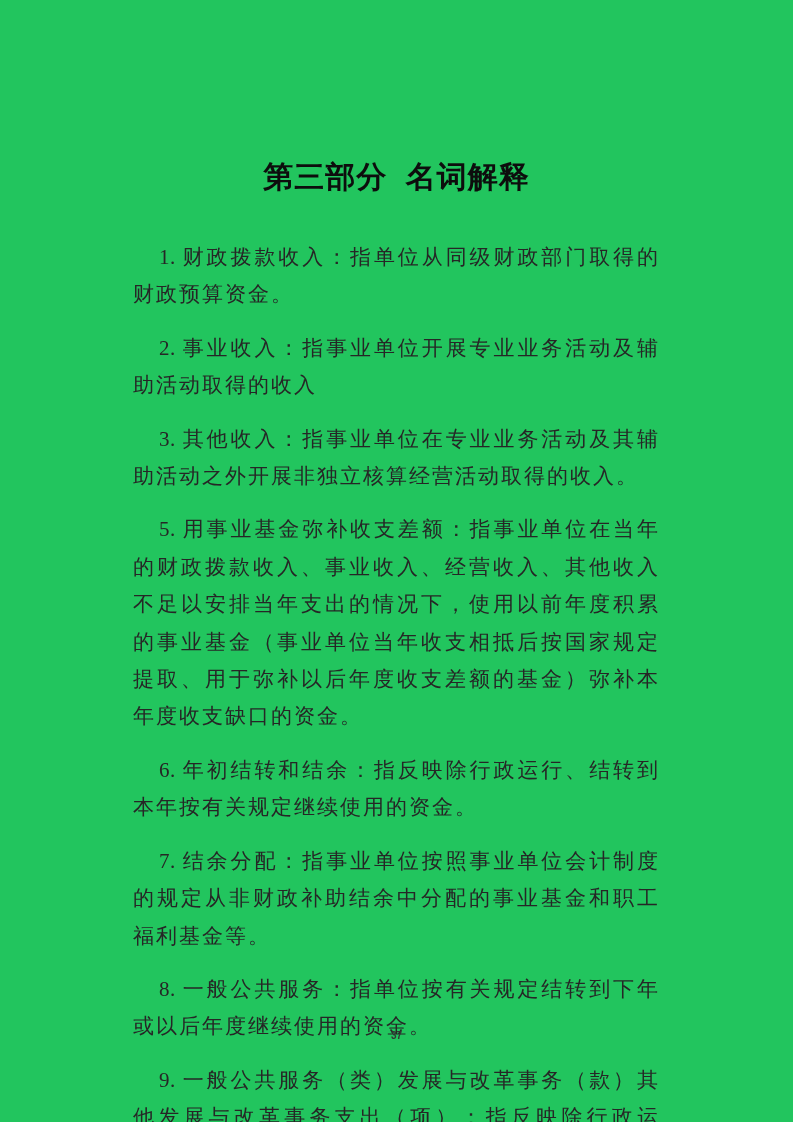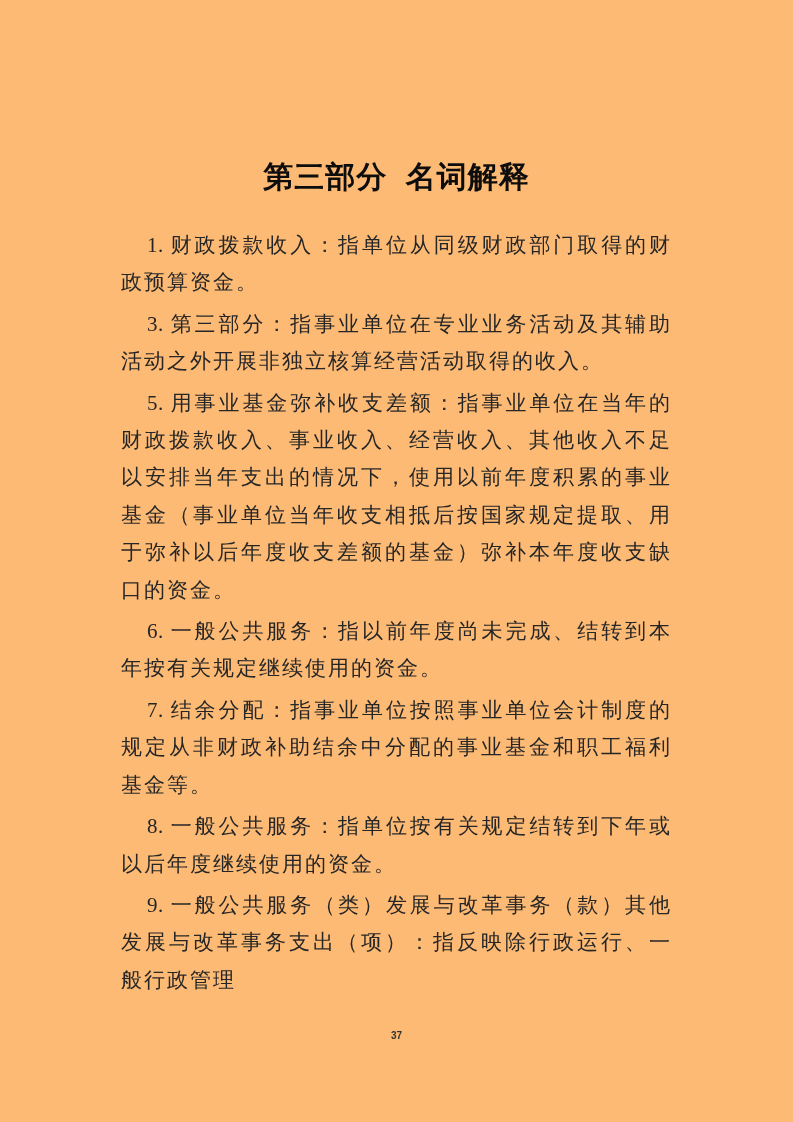--- a/index.html
+++ b/index.html
@@ -4,21 +4,21 @@
 <style>
   html, body {
     margin: 0;
     padding: 0;
     background: #ffffff;
   }
   .page {
     position: relative;
     width: 793px;
     height: 1122px;
-    background: #fdba74;
+    background: #22c55e;
     overflow: hidden;
     font-family: "Liberation Serif", serif;
   }
   .doc-title {
     position: absolute;
     top: 136px;
     left: 0;
     right: 0;
     text-align: center;
     font-family: "Liberation Sans", sans-serif;
@@ -35,21 +35,21 @@
     left: 117px;
     width: 559px;
     color: #262626;
     font-size: 21px;
     line-height: 37.4px;
     letter-spacing: 2px;
     text-align: justify;
     text-justify: inter-ideograph;
   }
   .body-text p {
-    margin: 4px;
+    margin: 16px;
     padding: 0;
     text-indent: 26px;
   }
   .g-num {
     margin-right: 6px;
     letter-spacing: 0.5px;
   }
   .page-num {
     position: absolute;
     top: 1027px;
@@ -65,23 +65,24 @@
 </style>
 </head>
 <body>
 
 <div class="page">
 
   <h1 class="doc-title">第三部分  名词解释</h1>
 
   <div class="body-text">
     <p><span class="g-num">1.</span><span>财政拨款收入：指单位从同级财政部门取得的财政预算资金。</span></p>
-    <p><span class="g-num">3.</span><span>第三部分：指事业单位在专业业务活动及其辅助活动之外开展非独立核算经营活动取得的收入。</span></p>
+    <p><span class="g-num">2.</span><span>事业收入：指事业单位开展专业业务活动及辅助活动取得的收入</span></p>
+    <p><span class="g-num">3.</span><span>其他收入：指事业单位在专业业务活动及其辅助活动之外开展非独立核算经营活动取得的收入。</span></p>
     <p><span class="g-num">5.</span><span>用事业基金弥补收支差额：指事业单位在当年的财政拨款收入、事业收入、经营收入、其他收入不足以安排当年支出的情况下，使用以前年度积累的事业基金（事业单位当年收支相抵后按国家规定提取、用于弥补以后年度收支差额的基金）弥补本年度收支缺口的资金。</span></p>
-    <p><span class="g-num">6.</span><span>一般公共服务：指以前年度尚未完成、结转到本年按有关规定继续使用的资金。</span></p>
+    <p><span class="g-num">6.</span><span>年初结转和结余：指反映除行政运行、结转到本年按有关规定继续使用的资金。</span></p>
     <p><span class="g-num">7.</span><span>结余分配：指事业单位按照事业单位会计制度的规定从非财政补助结余中分配的事业基金和职工福利基金等。</span></p>
     <p><span class="g-num">8.</span><span>一般公共服务：指单位按有关规定结转到下年或以后年度继续使用的资金。</span></p>
     <p><span class="g-num">9.</span><span>一般公共服务（类）发展与改革事务（款）其他发展与改革事务支出（项）：指反映除行政运行、一般行政管理</span></p>
   </div>
 
   <div class="page-num">37</div>
 
 </div>
 
 </body></html>

